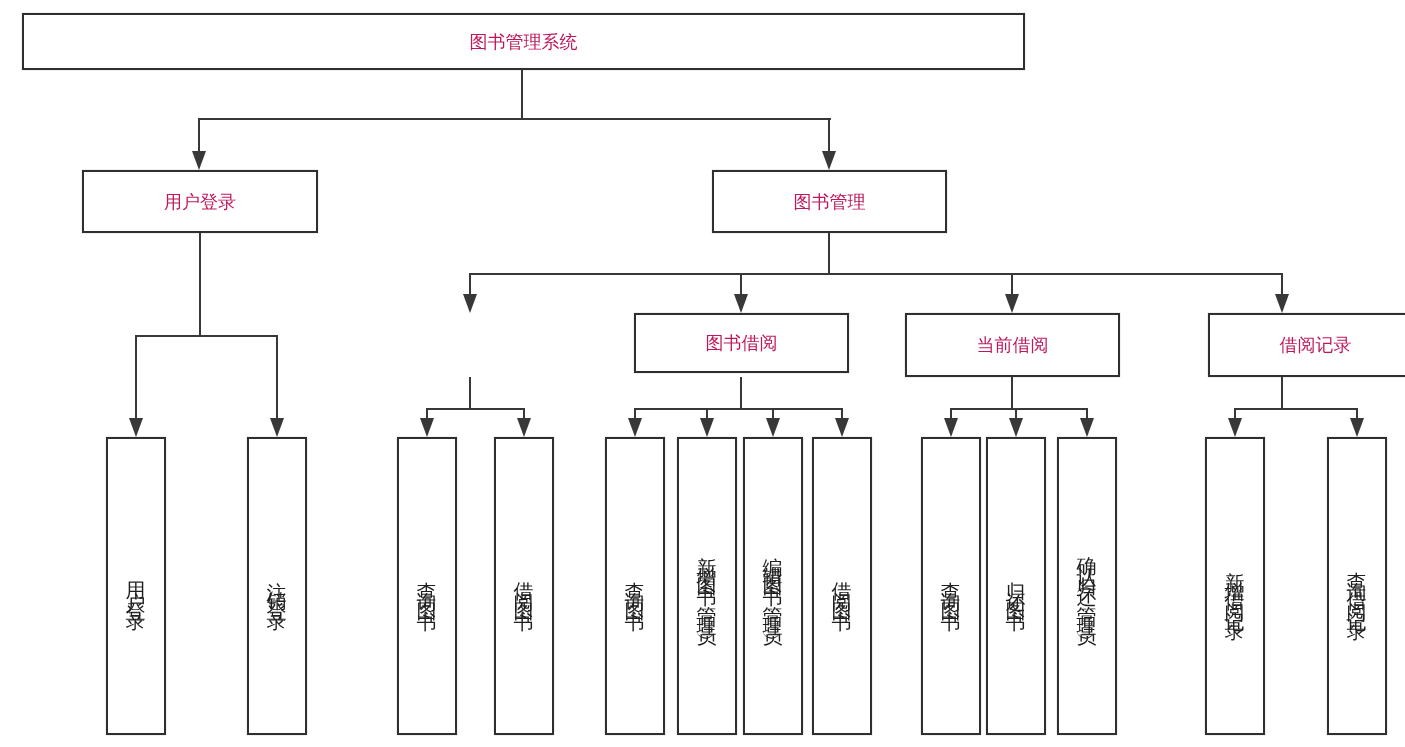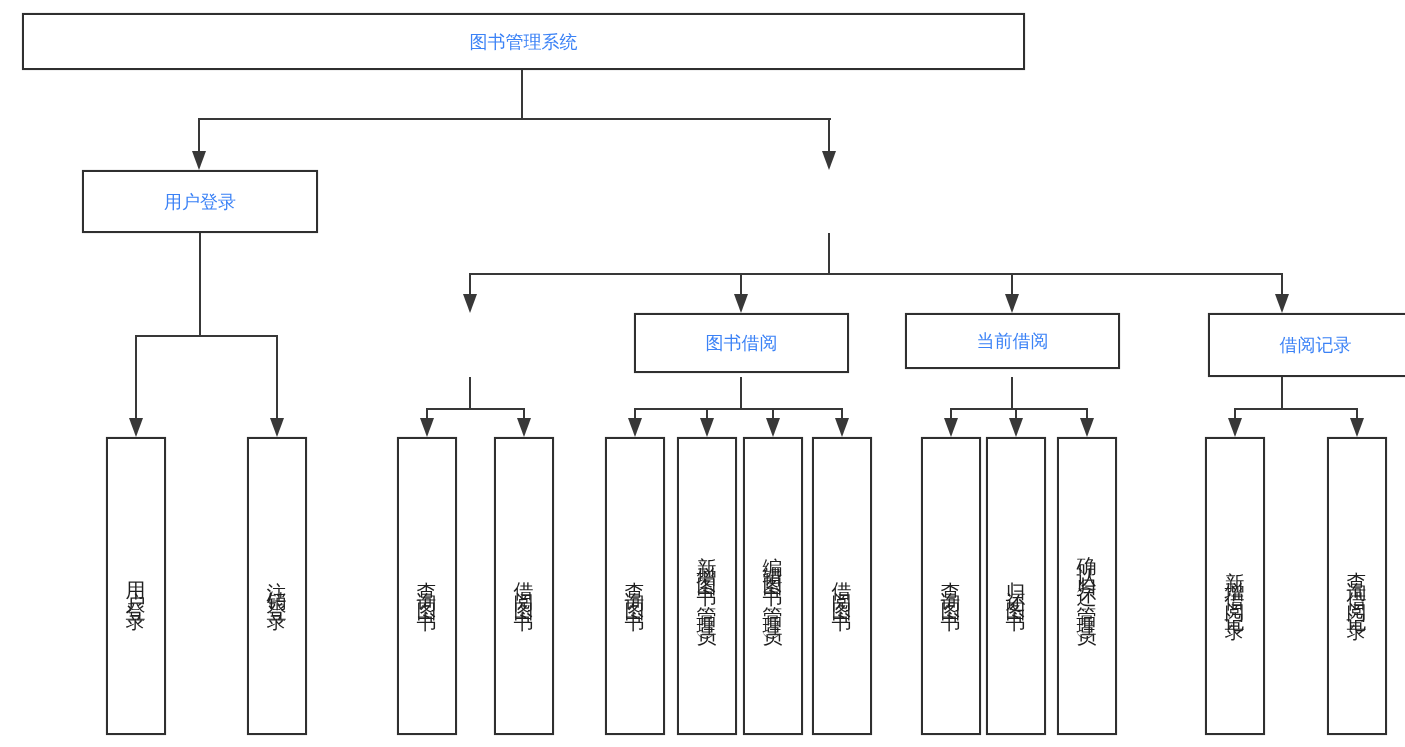--- a/index.html
+++ b/index.html
@@ -15,21 +15,21 @@
   }
 
   
   .box {
     position: absolute;
     background: #ffffff;
     border: 2px solid #2f2f2f;
     display: flex;
     align-items: center;
     justify-content: center;
-    color: #3b82f6;
+    color: #be185d;
     font-size: 18px;
     box-shadow: 0 0 1px rgba(0,0,0,0.35);
   }
   .box .lbl { white-space: nowrap; }
 
   
   .vbox {
     position: absolute;
     background: #ffffff;
     border: 2px solid #2f2f2f;
@@ -86,20 +86,23 @@
   <div class="line" style="left:521px; top:70px; width:2px; height:48px;"></div>
   <div class="line" style="left:198px; top:118px; width:633px; height:2px;"></div>
 
   <div class="line" style="left:198px; top:118px; width:2px; height:36px;"></div>
   <div class="arrow" style="left:192px; top:151px;"></div>
   <div class="line" style="left:828px; top:118px; width:2px; height:36px;"></div>
   <div class="arrow" style="left:822px; top:151px;"></div>
 
   <div class="box" style="left:82px; top:170px; width:236px; height:63px;">
     <span class="lbl">用户登录</span>
+  </div>
+  <div class="box" style="left:712px; top:170px; width:235px; height:63px;">
+    <span class="lbl">图书管理</span>
   </div>
 
   <div class="line" style="left:199px; top:233px; width:2px; height:102px;"></div>
   <div class="line" style="left:135px; top:335px; width:143px; height:2px;"></div>
   <div class="line" style="left:135px; top:335px; width:2px; height:86px;"></div>
   <div class="arrow" style="left:129px; top:418px;"></div>
   <div class="line" style="left:276px; top:335px; width:2px; height:86px;"></div>
   <div class="arrow" style="left:270px; top:418px;"></div>
 
   <div class="line" style="left:828px; top:233px; width:2px; height:40px;"></div>
@@ -109,21 +112,21 @@
   <div class="line" style="left:740px; top:273px; width:2px; height:24px;"></div>
   <div class="arrow" style="left:734px; top:294px;"></div>
   <div class="line" style="left:1011px; top:273px; width:2px; height:24px;"></div>
   <div class="arrow" style="left:1005px; top:294px;"></div>
   <div class="line" style="left:1281px; top:273px; width:2px; height:24px;"></div>
   <div class="arrow" style="left:1275px; top:294px;"></div>
 
   <div class="box" style="left:634px; top:313px; width:215px; height:60px;">
     <span class="lbl">图书借阅</span>
   </div>
-  <div class="box" style="left:905px; top:313px; width:215px; height:56px;">
+  <div class="box" style="left:905px; top:313px; width:215px; height:64px;">
     <span class="lbl">当前借阅</span>
   </div>
   <div class="box" style="left:1175px; top:313px; width:215px; height:64px;margin-left:33px;">
     <span class="lbl">借阅记录</span>
   </div>
 
   <div class="line" style="left:469px; top:377px; width:2px; height:31px;"></div>
   <div class="line" style="left:426px; top:408px; width:99px; height:2px;"></div>
   <div class="line" style="left:426px; top:408px; width:2px; height:13px;"></div>
   <div class="arrow" style="left:420px; top:418px;"></div>

